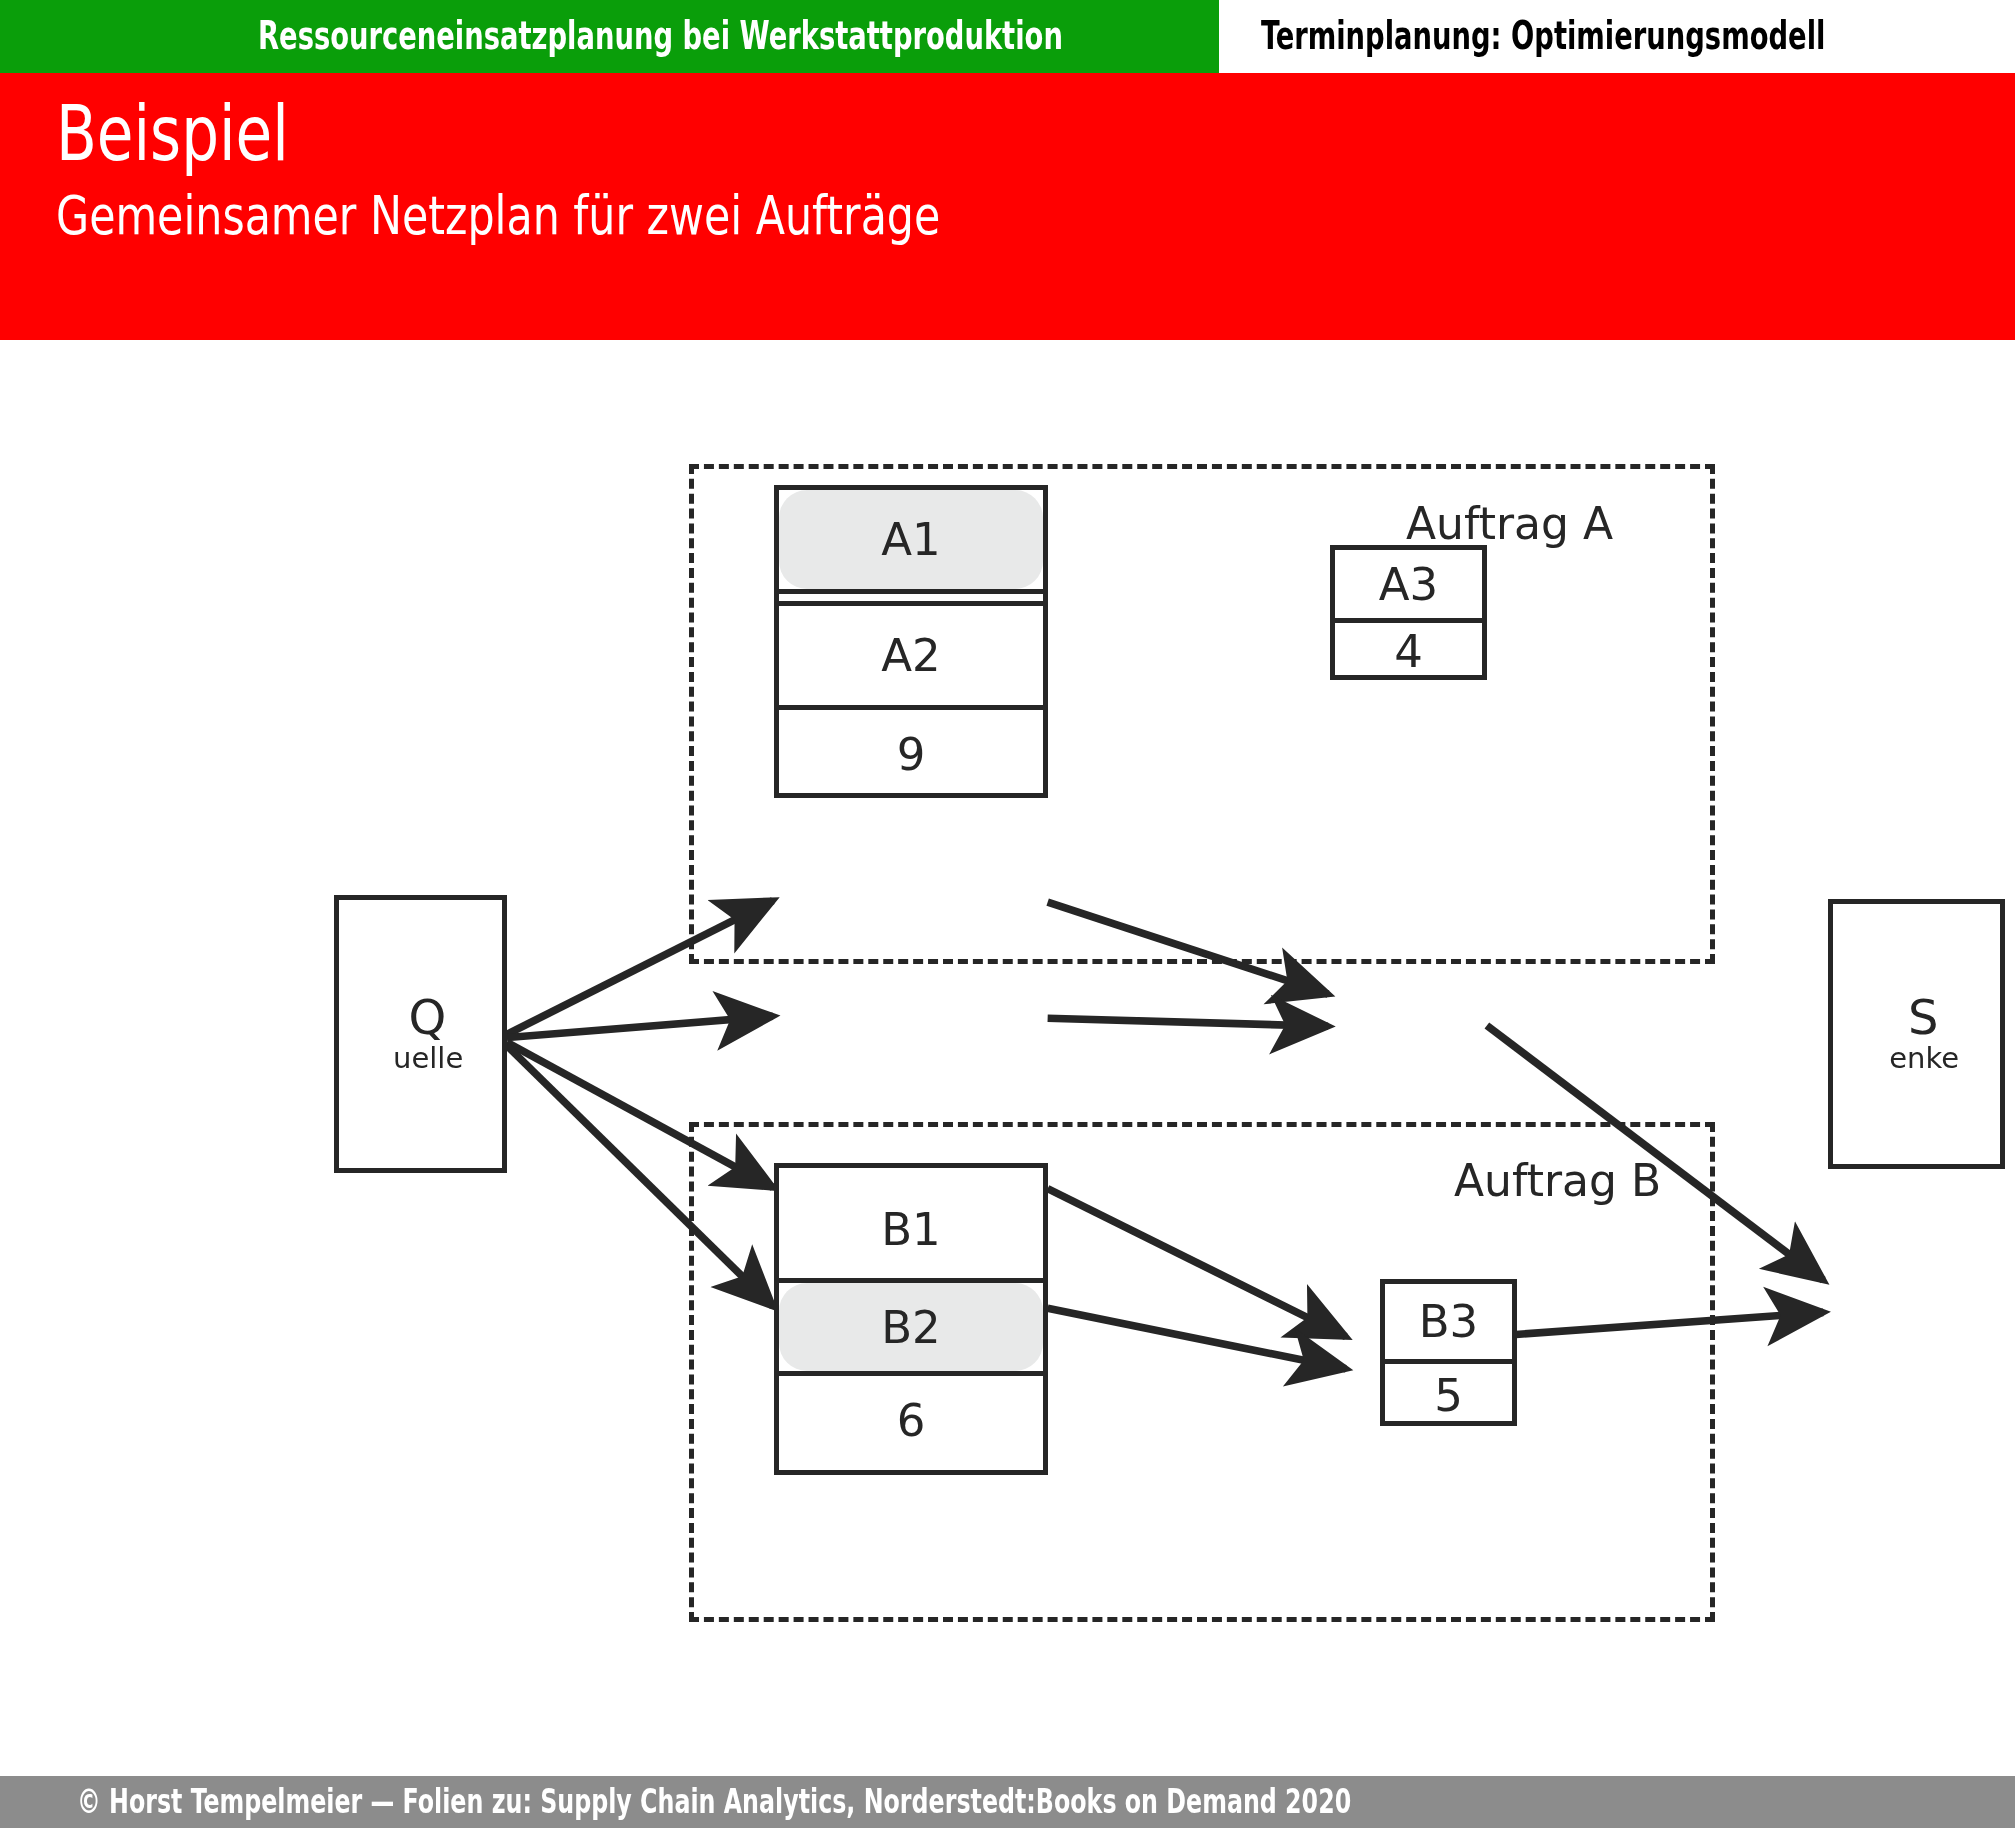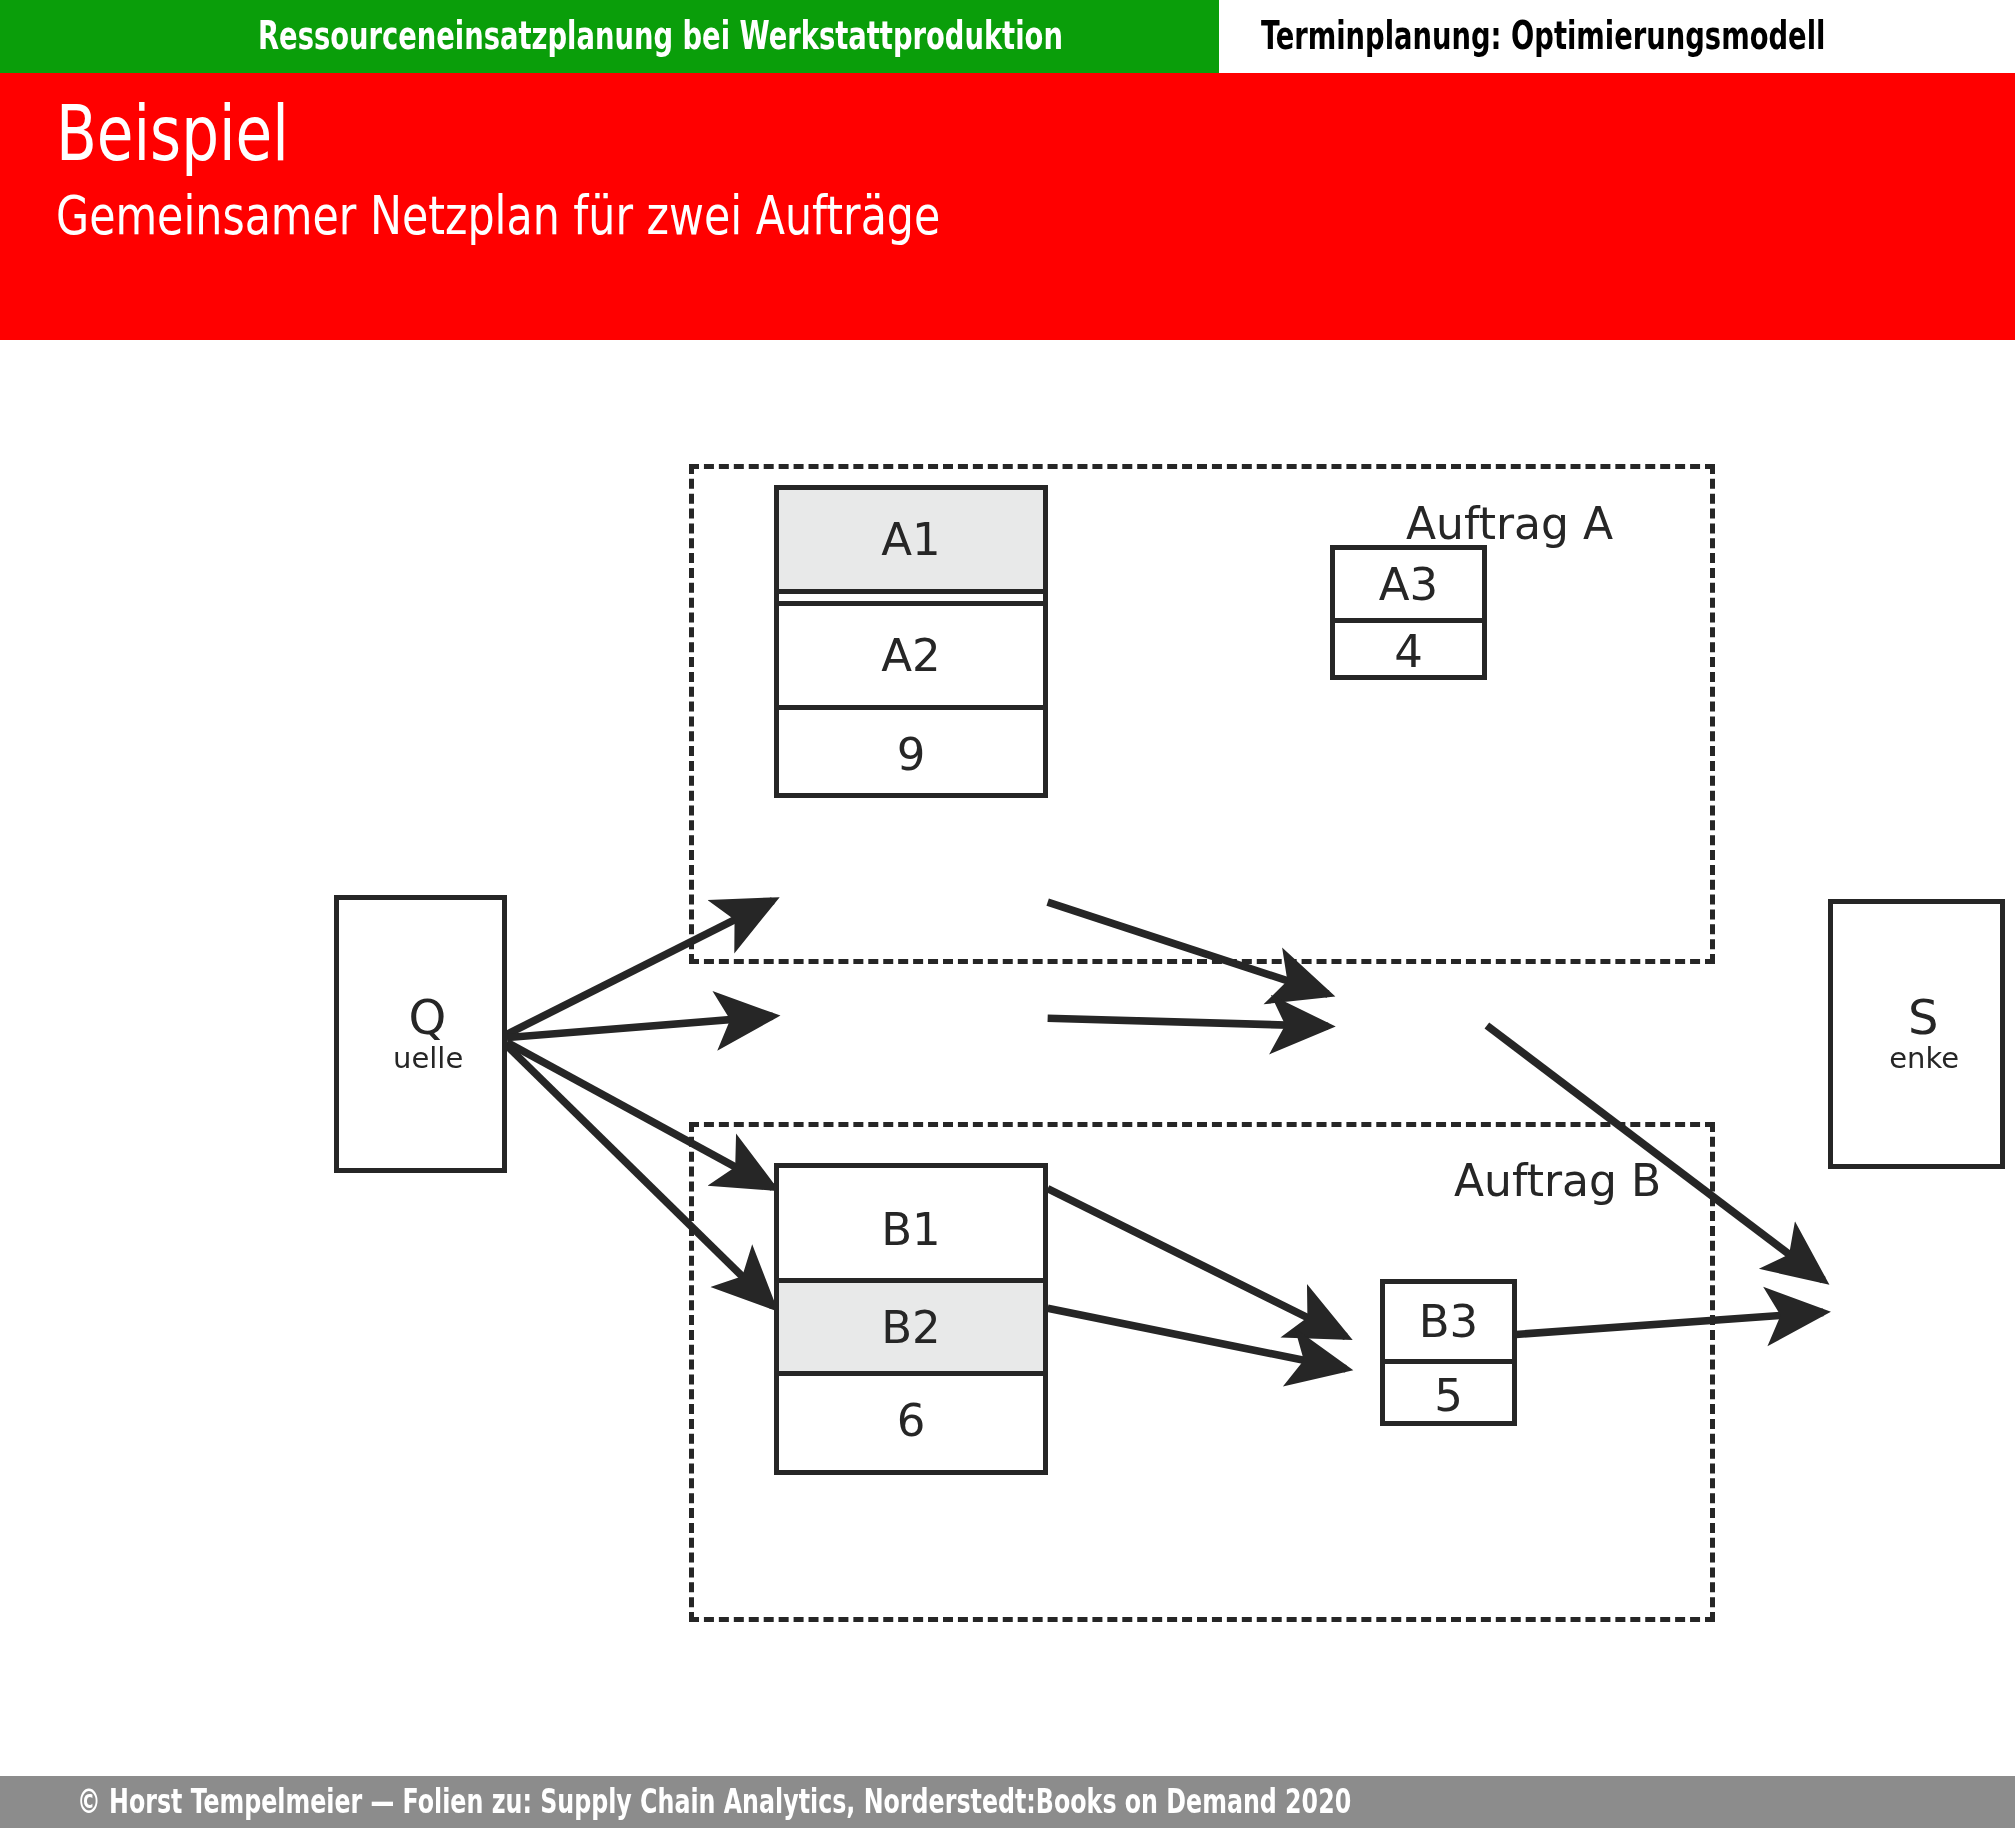--- a/index.html
+++ b/index.html
@@ -27,21 +27,21 @@
       font-family:"DejaVu Sans Condensed","Liberation Sans Narrow","Liberation Sans",sans-serif;
       transform:scaleX(0.88);transform-origin:left top;white-space:nowrap;line-height:60px;}
 
   
   #diagram{position:absolute;left:0;top:341px;width:2437px;height:1427px;}
   #diagram svg{position:absolute;left:0;top:0;}
 
   .nodebox{position:absolute;box-sizing:border-box;border:5.6px solid #262626;background:#ffffff;}
   .nodehead{box-sizing:border-box;width:100%;display:flex;align-items:center;justify-content:center;
       font-size:45px;color:#262626;font-family:"DejaVu Sans","Liberation Sans",sans-serif;}
-  .nodehead.shaded{background:#e8e9e9;}
+  .nodehead.shaded{background:#e8e9e9;border-radius:28px;}
   .nodedur{box-sizing:border-box;width:100%;border-top:5.6px solid #262626;display:flex;
       align-items:center;justify-content:center;font-size:45px;color:#262626;
       font-family:"DejaVu Sans","Liberation Sans",sans-serif;}
 
   .terminal{position:absolute;box-sizing:border-box;border:5.6px solid #262626;background:#fff;
       display:flex;flex-direction:column;align-items:center;justify-content:center;}
   .terminal .big{font-size:48px;color:#262626;line-height:48px;
       font-family:"DejaVu Sans","Liberation Sans",sans-serif;margin-left:13.7px;}
   .terminal .small{font-size:29px;color:#262626;line-height:34px;margin-top:0;margin-left:15.3px;
       font-family:"DejaVu Sans","Liberation Sans",sans-serif;}

